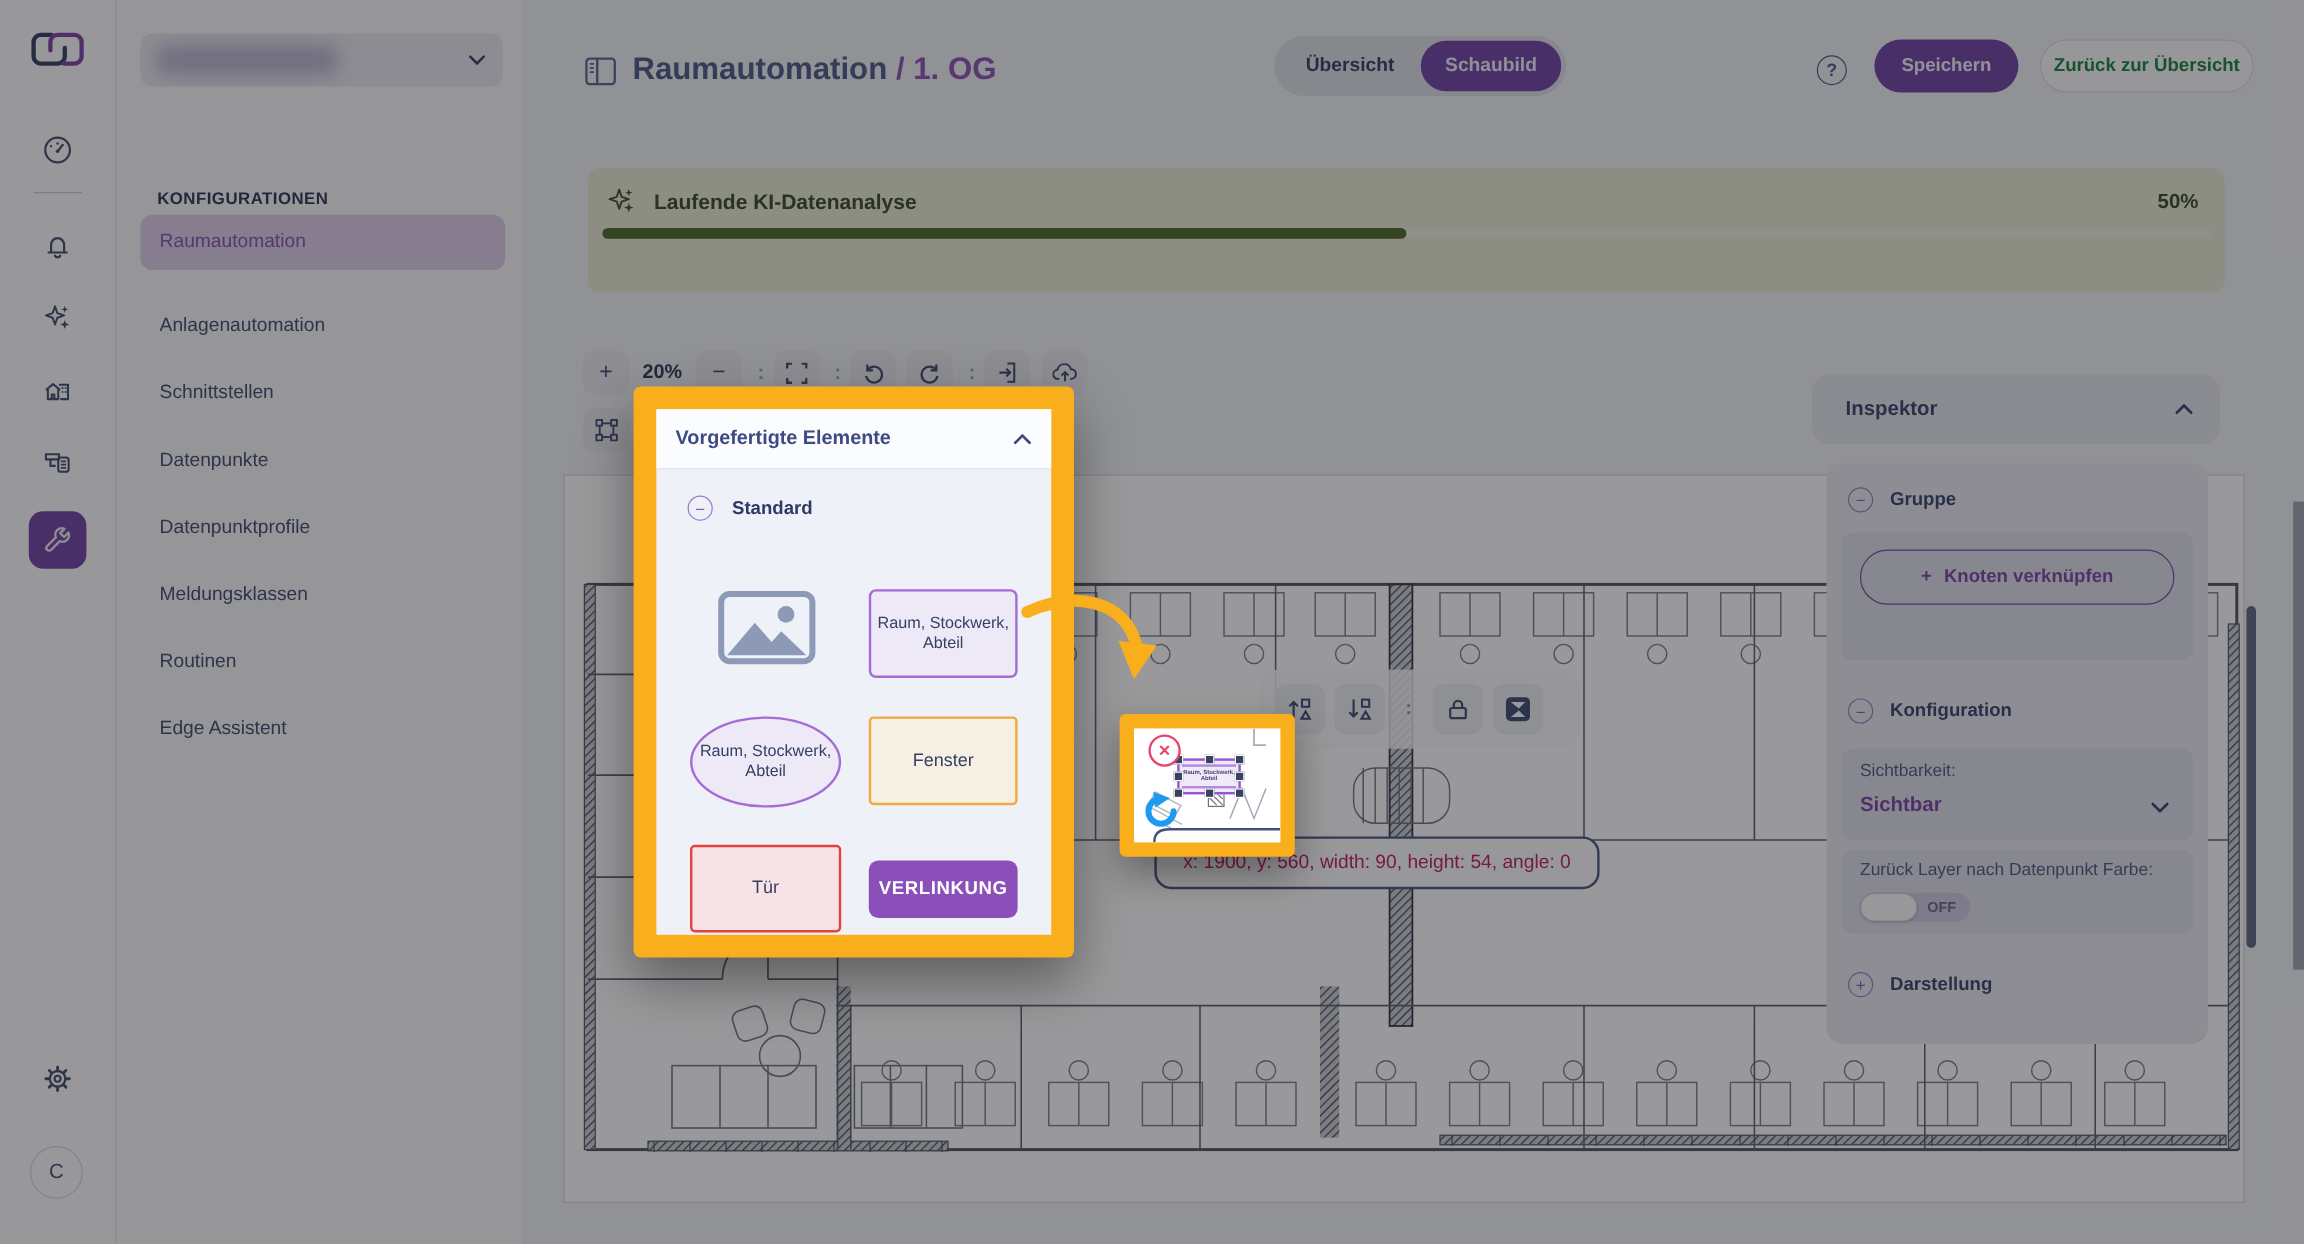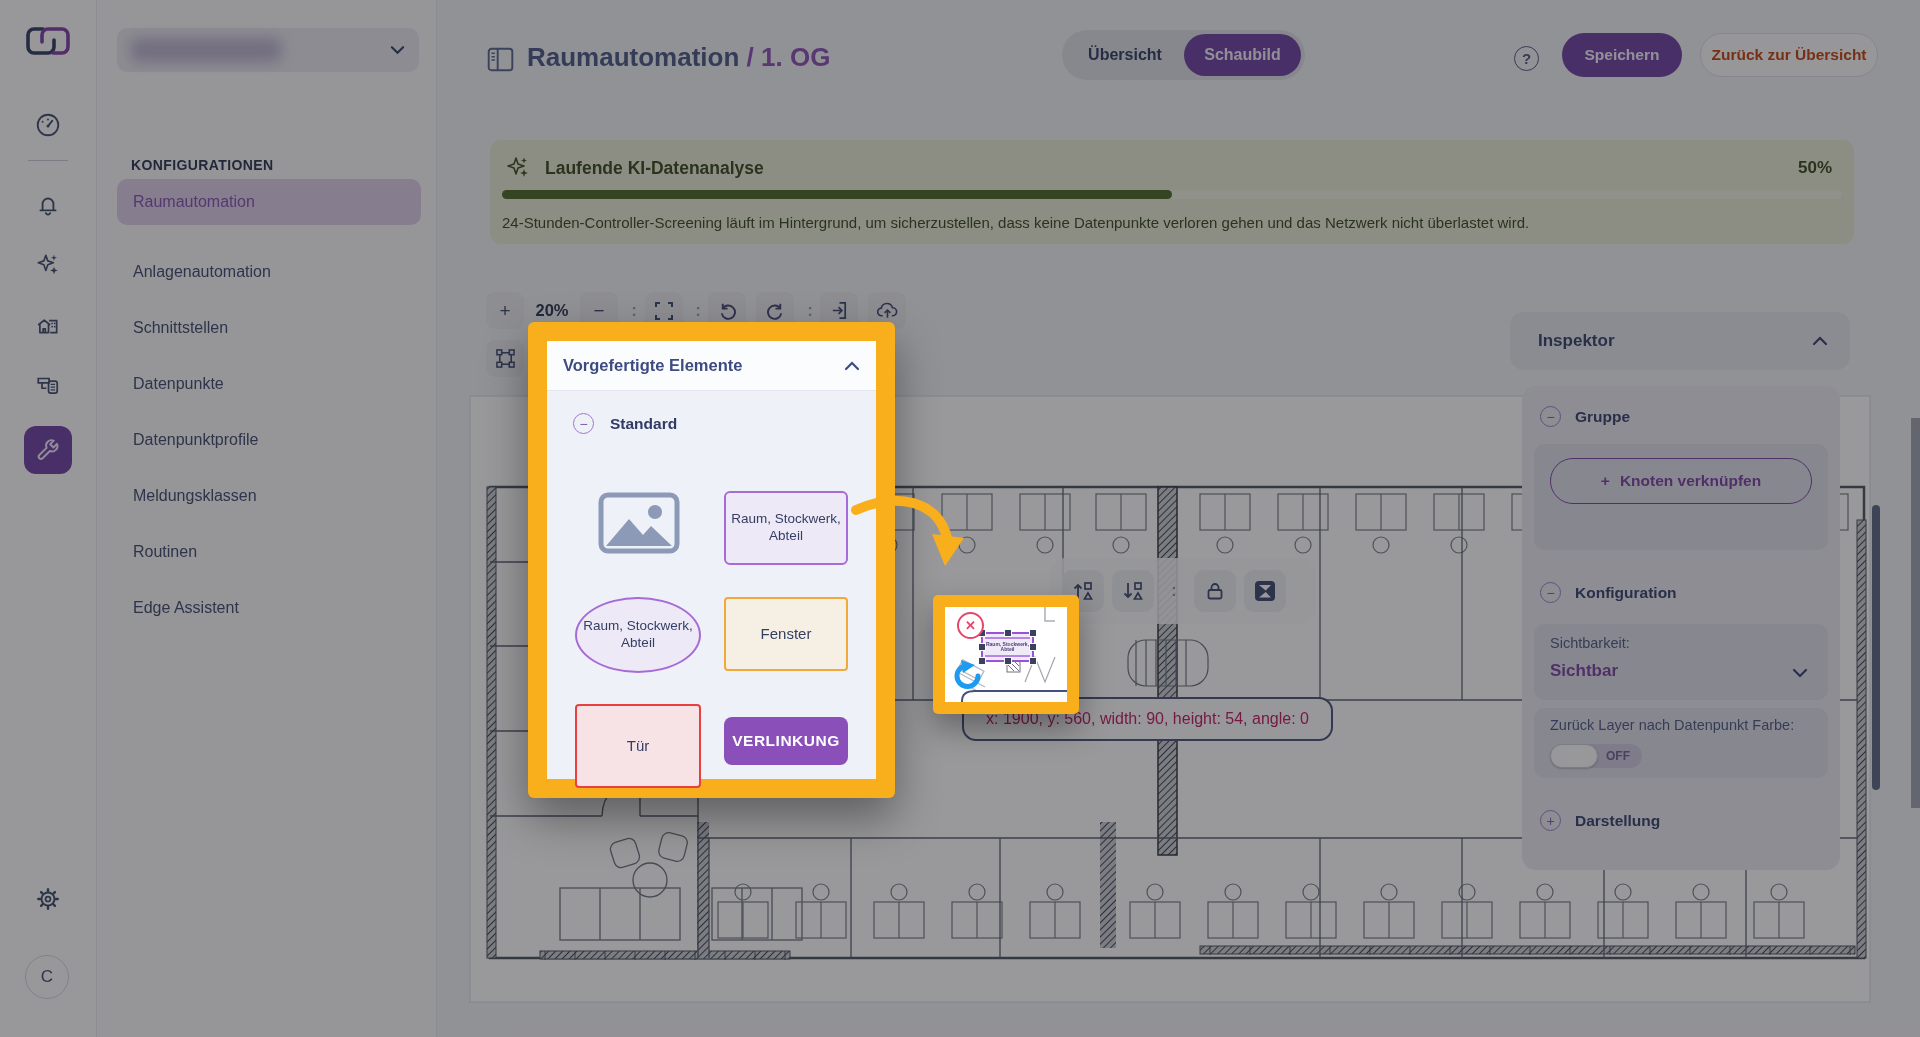--- a/index.html
+++ b/index.html
@@ -46,21 +46,21 @@
   .tab-right { position:absolute; left:122px; top:4px; width:117px; height:42px; border-radius:21px;
                background:#6D3FA3; display:flex; align-items:center; justify-content:center;
                font-size:16px; font-weight:600; color:#F2ECF8; }
   .help-btn { position:absolute; left:1514px; top:46px; width:25px; height:25px; border-radius:50%;
               border:1.6px solid #4A5684; display:flex; align-items:center; justify-content:center;
               font-size:15px; font-weight:600; color:#4A5684; background:transparent; }
   .btn-save { position:absolute; left:1562px; top:33px; width:120px; height:44px; border-radius:22px;
               background:#6D3FA3; color:#F4EFFA; font-size:15.5px; font-weight:600; border:none;
               display:flex; align-items:center; justify-content:center; }
   .btn-back { position:absolute; left:1700px; top:33px; width:178px; height:44px; border-radius:22px;
-              background:rgba(255,255,255,.7); border:1px solid #DCDDE6; color:#c2410c;
+              background:rgba(255,255,255,.7); border:1px solid #DCDDE6; color:#15803d;
               font-size:15.5px; font-weight:600; display:flex; align-items:center; justify-content:center; }
 
   
   .banner { position:absolute; left:490px; top:140px; width:1364px; height:104px; border-radius:10px;
             background:#E7ECD4; }
   .banner .b-icon { position:absolute; left:16px; top:16px; color:#3C4B1D; }
   .banner .b-title { position:absolute; left:55px; top:18px; font-size:17.5px; font-weight:bold; color:#36451B; }
   .banner .b-pct { position:absolute; right:22px; top:18px; font-size:17px; font-weight:600; color:#36451B; }
   .banner .b-track { position:absolute; left:12px; top:50px; width:1340px; height:9px; border-radius:5px;
                      background:#EEF1DF; }
@@ -135,21 +135,21 @@
   .sp-std { position:absolute; left:26px; top:72px; display:flex; align-items:center; gap:16px; }
   .sp-std .t { font-size:15.5px; font-weight:bold; color:#2F3B66; }
   .tile { position:absolute; display:flex; align-items:center; justify-content:center;
           text-align:center; font-size:13.5px; color:#343F63; line-height:1.25; }
   .tile-rect { left:177px; top:150px; width:124px; height:74px; border:2.5px solid #A66BD6;
                border-radius:6px; background:#EDE9F6; }
   .tile-ellipse { left:28px; top:256px; width:126px; height:76px; border:2.5px solid #A66BD6;
                   border-radius:50%; background:#EDE9F6; }
   .tile-window { left:177px; top:256px; width:124px; height:74px; border:2.5px solid #F2A93B;
                  border-radius:4px; background:#F6EFE3; font-size:15px; }
-  .tile-door { left:28px; top:363px; width:126px; height:84px; border:2.5px solid #E6403F;
+  .tile-door { left:28px; top:363px; width:126px; height:73px; border:2.5px solid #E6403F;
                border-radius:4px; background:#F7E3E6; font-size:15px; }
   .tile-link { left:177px; top:376px; width:124px; height:48px; border-radius:8px; background:#8A4FB8;
                color:#FFFFFF; font-weight:bold; font-size:15.5px; letter-spacing:.5px; }
   .tile-img { left:50px; top:150px; width:84px; height:64px; }
 
   
   .spot-box { position:absolute; left:933px; top:595px; width:146px; height:119px; background:#F9AE1C;
               border-radius:5px; z-index:60; box-shadow:0 14px 32px rgba(0,0,0,.35); }
   .spot-box .inner { position:absolute; inset:12px; background:#FFFFFF; overflow:hidden; }
   .mini-el { position:absolute; left:36px; top:25px; width:53px; height:30px; border:2px solid #9D50D8;
@@ -263,21 +263,20 @@
   <svg class="b-icon" width="24" height="24" viewBox="0 0 24 24">
     <path d="M10 2 L12 8 L18 10 L12 12 L10 18 L8 12 L2 10 L8 8 Z" fill="none" stroke="currentColor" stroke-width="1.6" stroke-linejoin="round"></path>
     <path d="M18 13 L19 16 L22 17 L19 18 L18 21 L17 18 L14 17 L17 16 Z" fill="currentColor"></path>
     <path d="M18 1.5 L18.8 3.7 L21 4.5 L18.8 5.3 L18 7.5 L17.2 5.3 L15 4.5 L17.2 3.7 Z" fill="currentColor"></path>
   </svg>
   <div class="b-title">Laufende KI-Datenanalyse</div>
   <div class="b-pct">50%</div>
   <div class="b-track">
     <div class="b-fill" style="width: 50%;"></div>
   </div>
-  <div class="b-desc">24-Stunden-Controller-Screening läuft im Hintergrund, um sicherzustellen, dass keine Datenpunkte verloren gehen und das Netzwerk nicht überlastet wird.</div>
 </div>
 
 <svg id="plan" width="1483" height="952" viewBox="437 85 1483 952">
   <defs>
     <pattern id="hatch" width="5" height="5" patternUnits="userSpaceOnUse" patternTransform="rotate(45)">
       <rect width="5" height="5" fill="#C9CCD4"></rect>
         <line x1="0" y1="0" x2="0" y2="5" stroke="#3A3F4A" stroke-width="2"></line>
     </pattern>
   </defs>
   <rect x="470" y="396" width="1400" height="606" fill="#FFFFFF" stroke="#D7D9E0"></rect>

